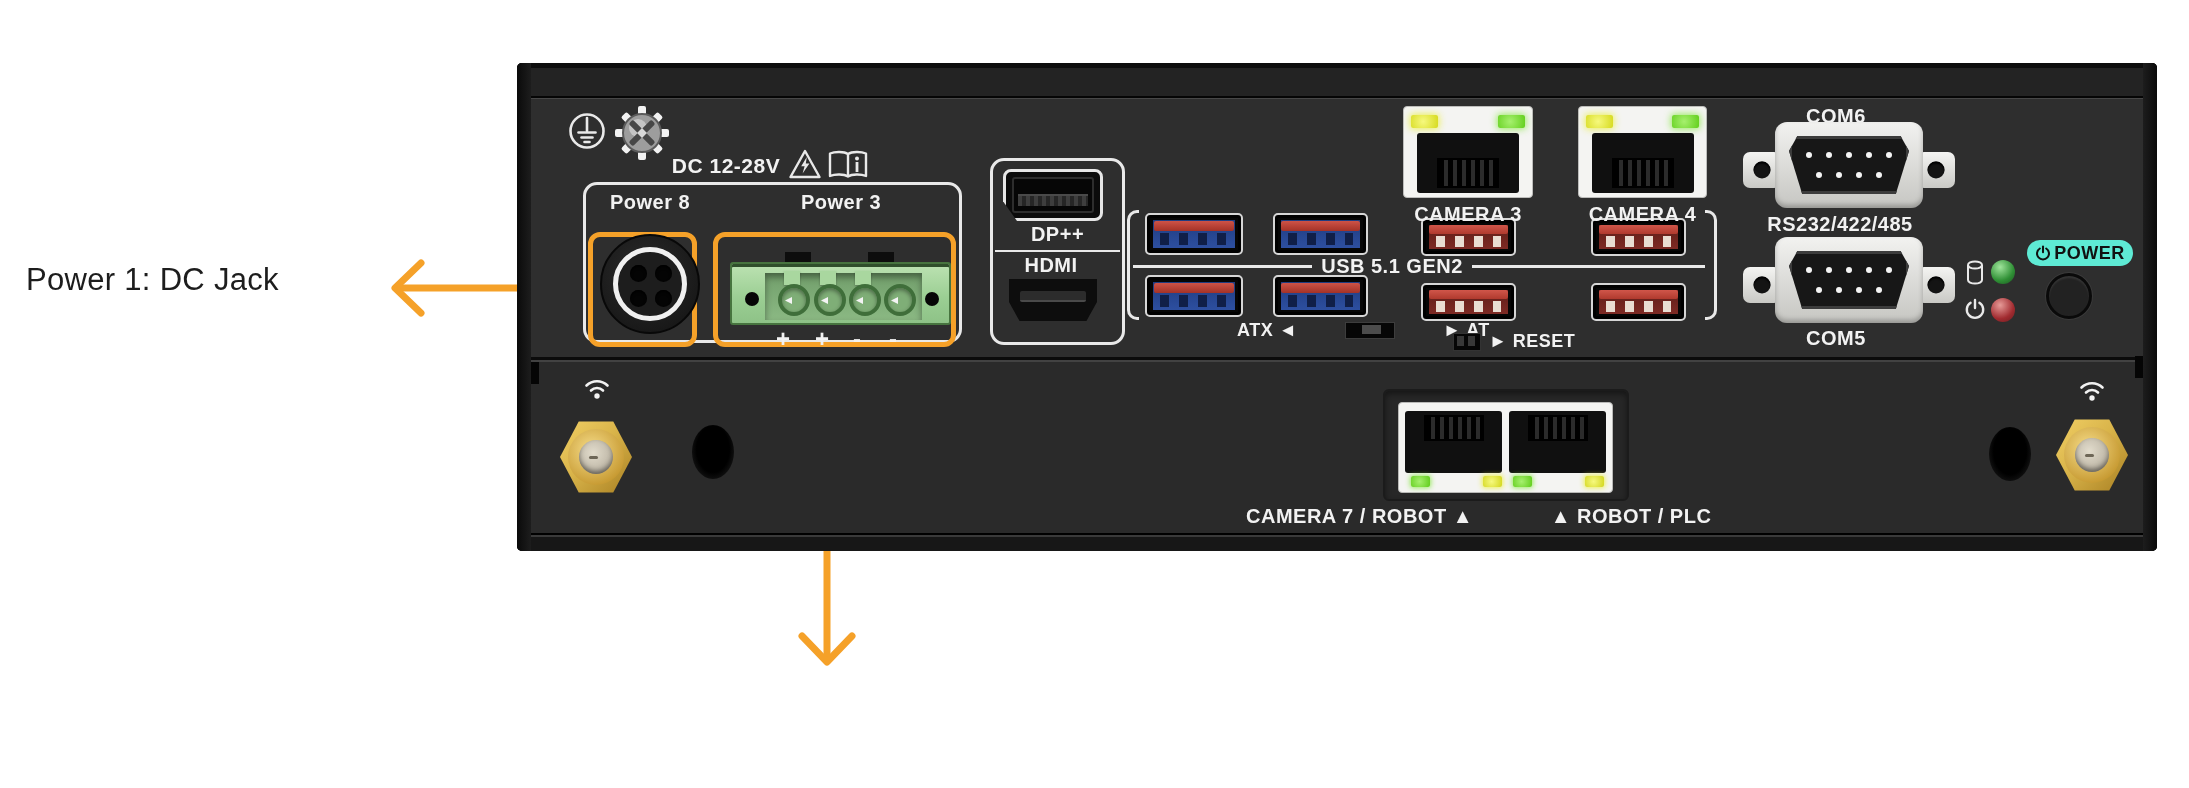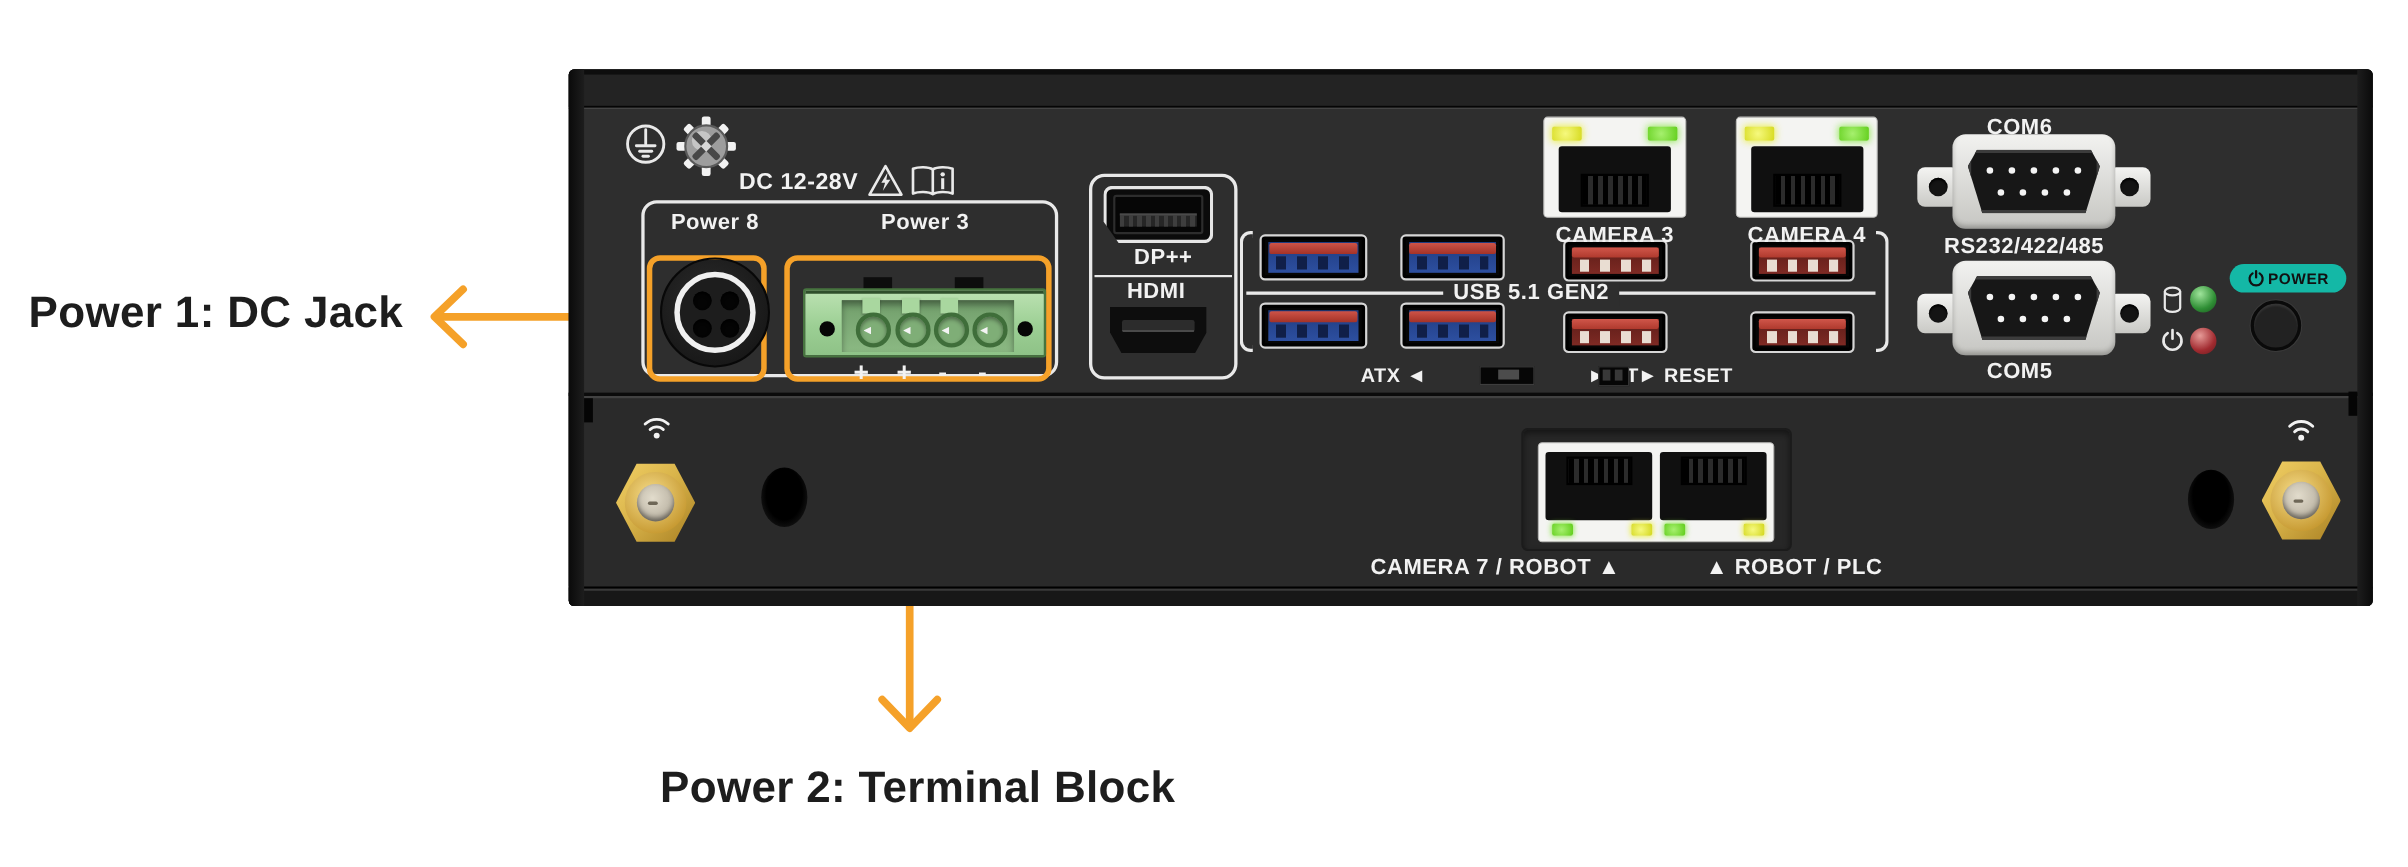--- a/index.html
+++ b/index.html
@@ -1,20 +1,20 @@
 <!DOCTYPE html>
 <html><head>
 <meta charset="utf-8">
 <style>
   html,body{margin:0;padding:0;background:#fff;}
   .canvas{position:relative;width:2189px;height:788px;background:#ffffff;overflow:hidden;
           font-family:"Liberation Sans",sans-serif;}
 
   
-  .ann{position:absolute;color:#1d1d1d;font-size:40px;font-weight:700;letter-spacing:.3px;white-space:nowrap;text-align:center;}
+  .ann{position:absolute;color:#1d1d1d;font-size:31px;font-weight:400;letter-spacing:.3px;white-space:nowrap;text-align:center;}
   .ann1{left:26px;top:262px;}
   .ann2{left:600px;top:694px;}
   .ann-arrows{position:absolute;left:0;top:0;width:2189px;height:788px;pointer-events:none;}
 
   
   .device{position:absolute;left:517px;top:63px;width:1640px;height:488px;background:#2e2e2e;
           border-radius:5px;box-shadow:0 0 0 2px #0c0c0c inset;}
   .strip-top{position:absolute;left:0;top:0;width:1640px;height:35px;background:#232323;
              border-top:5px solid #0d0d0d;border-bottom:2px solid #050505;box-sizing:border-box;border-radius:5px 5px 0 0;}
   .seam-top{position:absolute;left:0;top:35px;width:1640px;height:1px;background:#474747;}
@@ -117,22 +117,22 @@
              background:#171717;clip-path:polygon(7% 0,93% 0,100% 26%,89% 100%,11% 100%,0 26%);
              box-shadow:inset 0 0 0 3px #3c3c3c;}
   .db9 .pins9{position:absolute;left:17px;top:16px;width:6px;height:6px;border-radius:50%;background:#f4f4f4;
              box-shadow:20px 0 0 #f4f4f4,40px 0 0 #f4f4f4,60px 0 0 #f4f4f4,80px 0 0 #f4f4f4,
                         10px 20px 0 #f4f4f4,30px 20px 0 #f4f4f4,50px 20px 0 #f4f4f4,70px 20px 0 #f4f4f4;}
 
   
   .ledS{position:absolute;width:24px;height:24px;border-radius:50%;}
   .ledS.g{background:radial-gradient(circle at 38% 30%,#9fe49b,#2f8f35 60%,#1a521f);}
   .ledS.r{background:radial-gradient(circle at 38% 30%,#e69a97,#a12b30 60%,#651b1f);}
-  .power-pill{position:absolute;left:1510px;top:177px;width:106px;height:26px;background:#14b8a6;border-radius:13px;
-              display:flex;align-items:center;justify-content:center;gap:3px;color:#111;font-weight:bold;font-size:14px;letter-spacing:.5px;}
+  .power-pill{position:absolute;left:1510px;top:177px;width:106px;height:26px;background:#5eead4;border-radius:13px;
+              display:flex;align-items:center;justify-content:center;gap:3px;color:#111;font-weight:bold;font-size:18px;letter-spacing:.5px;}
   .power-btn{position:absolute;left:1529px;top:210px;width:46px;height:46px;border-radius:50%;background:#222;
              border:3px solid #0a0a0a;box-sizing:border-box;box-shadow:inset 0 2px 2px rgba(255,255,255,.09),0 0 0 1px #3a3a3a;}
 
   
   .sma{position:absolute;width:72px;height:74px;
        clip-path:polygon(26% 2%,74% 2%,100% 50%,74% 98%,26% 98%,0 50%);
        background:linear-gradient(135deg,#f2d066 0%,#d9b44a 45%,#a87f22 100%);}
   .sma .ring{position:absolute;left:50%;top:50%;transform:translate(-50%,-50%);width:56px;height:56px;border-radius:50%;
              background:radial-gradient(circle at 42% 38%,#f6dd8a,#c79a32 75%,#94701d);}
   .sma .pin{position:absolute;left:50%;top:50%;transform:translate(-50%,-50%);width:34px;height:34px;border-radius:50%;
@@ -160,21 +160,20 @@
 
   <svg class="ann-arrows" viewBox="0 0 2189 788">
     <g stroke="#F5A129" stroke-width="7" fill="none" stroke-linecap="round" stroke-linejoin="round">
       <path d="M592,288 L400,288"></path>
       <path d="M421,263 L395,288 L421,313"></path>
       <path d="M827,349 L827,658"></path>
       <path d="M802,636 L827,662 L852,636"></path>
     </g>
   </svg>
   <div class="ann ann1">Power 1: DC Jack</div>
-  <div class="ann ann2">Power 2: Terminal Block</div>
 
   <div class="device">
     <div class="strip-top"></div>
     <div class="seam-top"></div>
     <div class="lower"></div>
     <div class="strip-bottom"></div>
     <div class="edge-left"></div>
     <div class="edge-right"></div>
     <div class="notch" style="left:14px;top:299px;"></div>
     <div class="notch" style="left:1618px;top:293px;"></div>
@@ -312,21 +311,21 @@
         <div class="cav"></div>
         <div class="tng"></div>
         <div class="pins"></div>
       </div>
     <div class="usb red" style="left:1074px;top:220px;width:95px;height:38px;">
         <div class="cav"></div>
         <div class="tng"></div>
         <div class="pins"></div>
       </div>
 
-    <div class="swrow" style="left:720px;top:268px;gap:48px;">
+    <div class="swrow" style="left:720px;top:257px;gap:48px;">
       <span>ATX ◄</span>
       <span class="sw-atx"></span>
       <span>► AT</span>
     </div>
     <div class="swrow" style="left:936px;top:268px;">
       <span class="sw-rst"></span>
       <span>► RESET</span>
     </div>
 
     <div class="rj45" style="left:886px;top:43px;width:130px;height:92px;">

